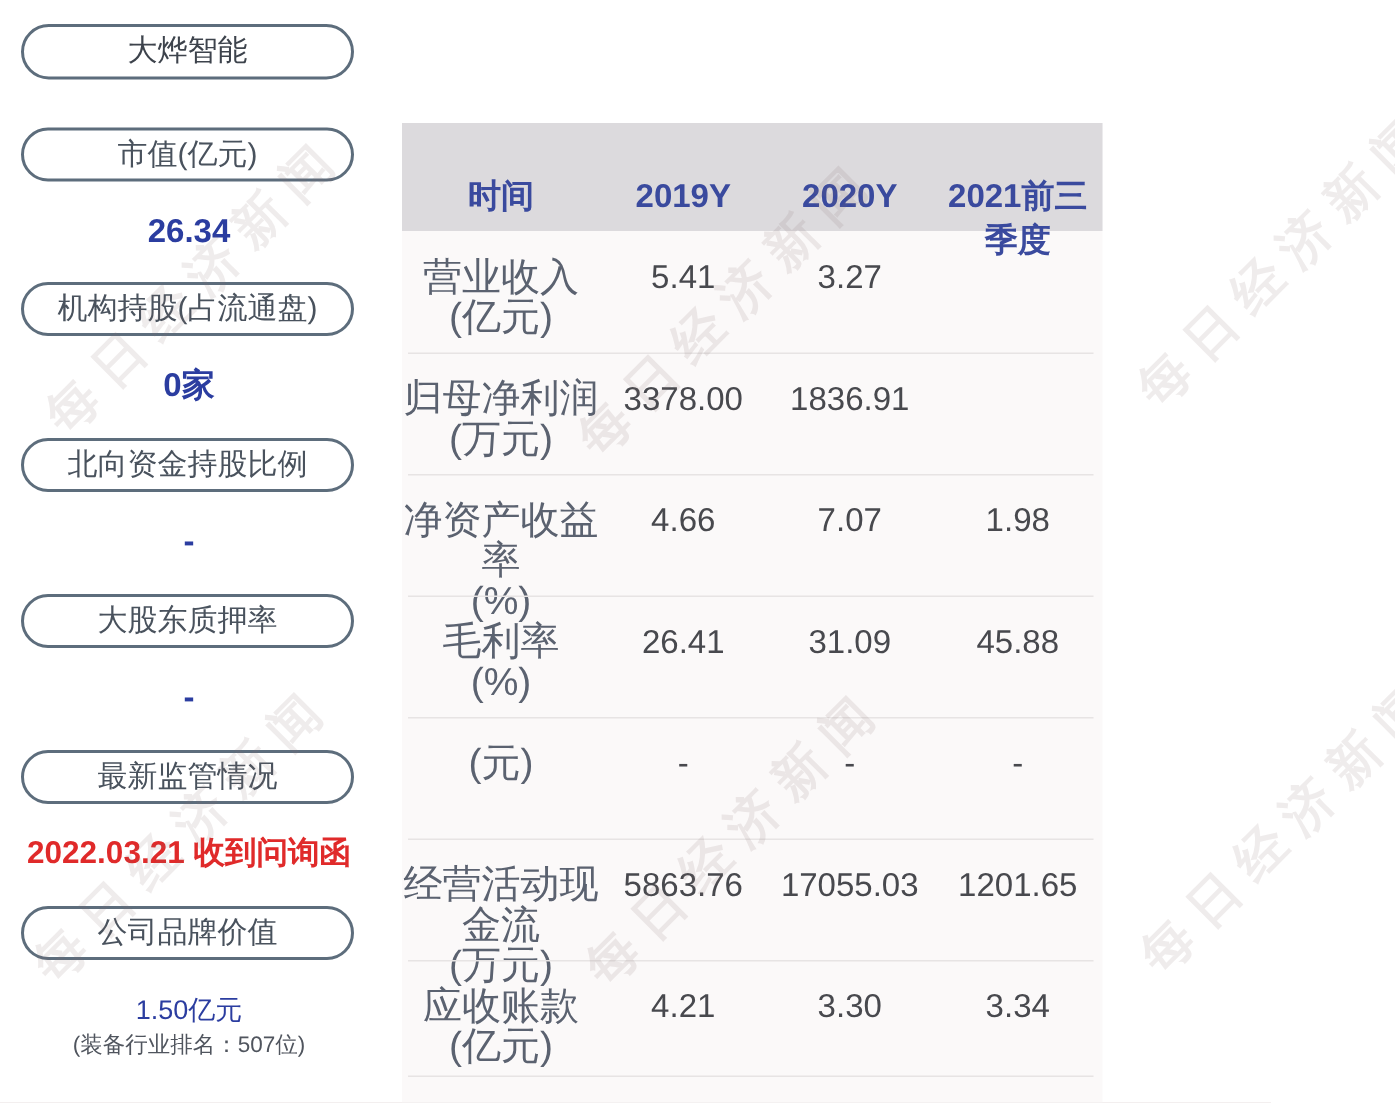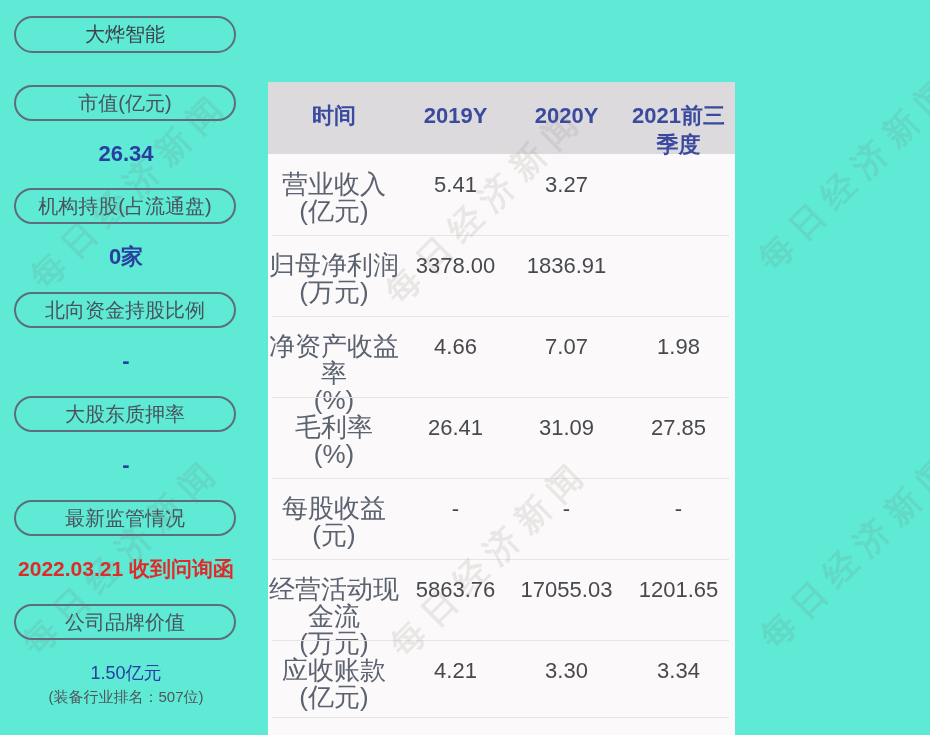--- a/index.html
+++ b/index.html
@@ -1,21 +1,21 @@
 <!DOCTYPE html>
 <html><head>
 <meta charset="utf-8">
 <style>
   * { margin: 0; padding: 0; box-sizing: border-box; }
   html, body { background: #e9e4e3; }
   .page {
     position: relative;
     width: 930px;
     height: 735px;
-    background: #5eead4;
+    background: #ffffff;
     overflow: hidden;
     font-family: "Liberation Sans", "DejaVu Sans", sans-serif;
   }
 
   
   .wm-layer { position: absolute; inset: 0; pointer-events: none; z-index: 5; }
   .wm {
     position: absolute;
     transform: translate(-50%, -50%) rotate(-45deg);
     font-size: 34px;
@@ -74,21 +74,21 @@
     height: 653px;
     background: #fbf9f9;
   }
   .thead {
     display: grid;
     grid-template-columns: 132px 111px 111px 113px;
     height: 72px;
     background: #dcdadd;
   }
   .th {
-    padding-top: 19px;
+    padding-top: 34px;
     line-height: 29px;
     text-align: center;
     font-size: 22px;
     font-weight: 600;
     color: #3a4a9e;
   }
   .trow {
     display: grid;
     grid-template-columns: 132px 111px 111px 113px;
     height: 81px;
@@ -174,26 +174,25 @@
       <div class="cell">1.98</div>
     </div>
 
     <div class="trow">
       <div class="row-label">
         <span>毛利率</span>
         <span>(%)</span>
       </div>
       <div class="cell">26.41</div>
       <div class="cell">31.09</div>
-      <div class="cell">27.85</div>
-    </div>
-
-    <div class="trow">
-      <div class="row-label">
-        <span>每股收益</span>
+      <div class="cell">45.88</div>
+    </div>
+
+    <div class="trow">
+      <div class="row-label">
         <span>(元)</span>
       </div>
       <div class="cell">-</div>
       <div class="cell">-</div>
       <div class="cell">-</div>
     </div>
 
     <div class="trow">
       <div class="row-label">
         <span>经营活动现金流</span>

